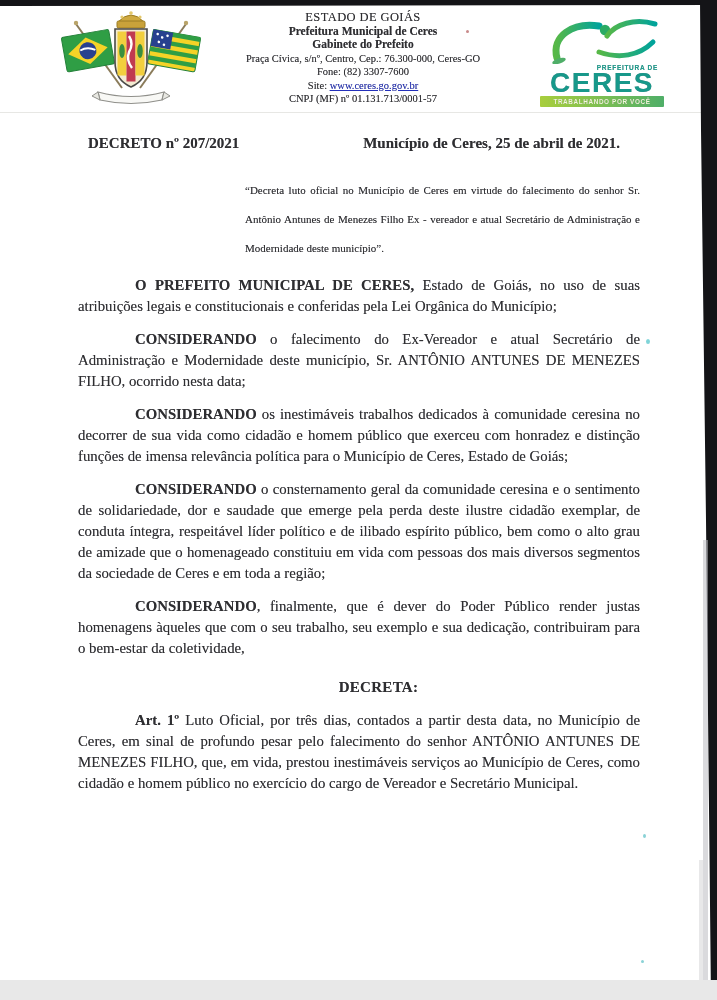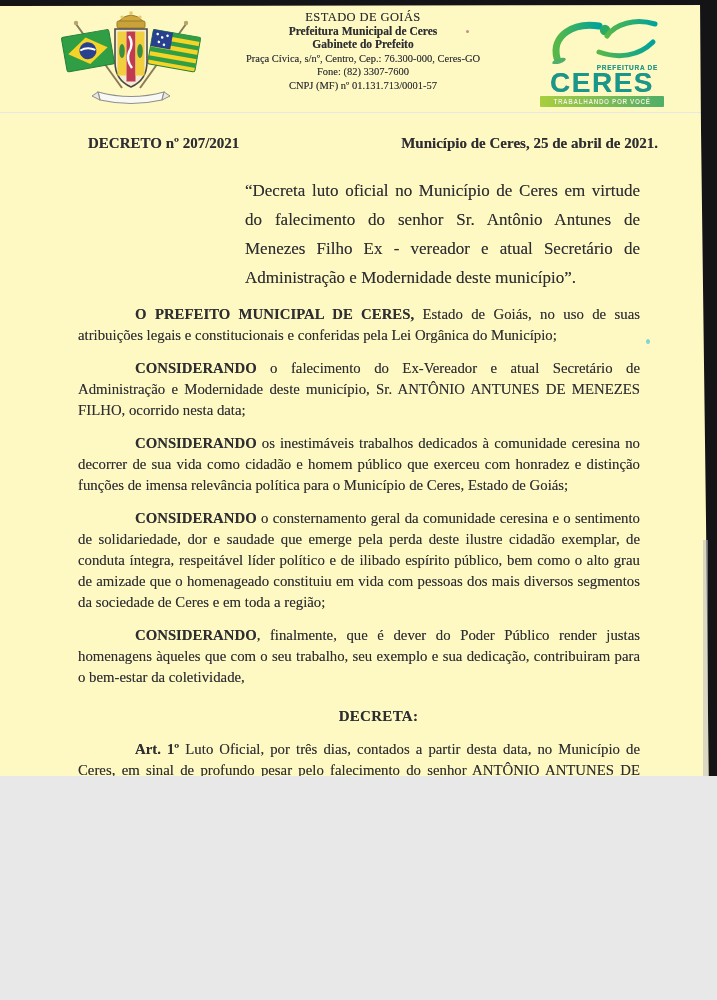--- a/index.html
+++ b/index.html
@@ -1,42 +1,42 @@
 <!DOCTYPE html>
 <html lang="pt-BR"><head>
 <meta charset="utf-8">
 <style>
   html,body{margin:0;padding:0;background:#e8e8e8;}
   .page{
-    position:relative;width:717px;height:776px;overflow:hidden;
-    background:#fef9c3;
+    position:relative;width:717px;height:980px;overflow:hidden;
+    background:#ffffff;
     font-family:"Liberation Serif","DejaVu Serif",serif;
     color:#2e2e31;
     text-shadow:0 0 .5px rgba(70,70,78,.55);
   }
   
   .letterhead{position:relative;height:112px;border-bottom:1px solid #e7e7e4;}
   .coat{position:absolute;left:56px;top:6px;}
   .org-block{position:absolute;left:196px;top:11px;width:334px;text-align:center;line-height:13.5px;}
   .org-state{font-size:12.5px;letter-spacing:.4px;}
   .org-entity,.org-office{font-weight:bold;font-size:11.5px;}
   .org-address,.org-phone,.org-site,.org-cnpj{font-size:10.5px;}
   .org-site a{color:#2330bb;text-decoration:underline;cursor:pointer;}
   .ceres-logo{position:absolute;left:540px;top:18px;width:124px;text-align:center;
     font-family:"Liberation Sans","DejaVu Sans",sans-serif;}
   .logo-small{font-size:6.5px;font-weight:bold;color:#1d9e8e;text-align:right;
     letter-spacing:.7px;margin:-4px 6px -1px 0;}
   .logo-name{font-weight:bold;font-size:28px;line-height:25px;color:#17988a;letter-spacing:1.5px;}
   .logo-tagline{background:linear-gradient(90deg,#a8ce3d,#4fae68);color:#f2f9da;
     font-size:6.4px;font-weight:bold;letter-spacing:.6px;padding:2px 1px;margin-top:1px;border-radius:1px;}
   
-  .title-row{display:flex;align-items:baseline;margin-top:22px;padding:0 39px 0 88px;
+  .title-row{display:flex;align-items:baseline;margin-top:22px;padding:0 77px 0 88px;
     font-weight:bold;font-size:15px;}
   .place-date{margin-left:auto;margin-right:20px;}
-  .quote{margin:24px 77px 0 245px;text-align:justify;line-height:29px;font-size:17px;}
+  .quote{margin:24px 77px 0 245px;text-align:justify;line-height:29px;font-size:11px;}
   .body-par{margin:12px 77px 0 78px;text-align:justify;text-indent:57px;
     line-height:21px;font-size:14.8px;}
   .decreta{margin-top:20px;text-align:center;font-weight:bold;font-size:15px;letter-spacing:.3px;padding-left:40px;}
   .article{margin-top:14px;}
   
   .scan-edges{position:absolute;inset:0;pointer-events:none;z-index:6;}
   .speck{position:absolute;border-radius:50%;z-index:5;}
   .speck.c1{left:646px;top:339px;width:4px;height:5px;background:#7fd4d8;}
   .speck.c2{left:643px;top:834px;width:3px;height:4px;background:#8ad2d6;}
   .speck.c3{left:641px;top:960px;width:3px;height:3px;background:#8ad2d6;}
@@ -103,20 +103,21 @@
         <path d="M108,86 L114,90 L106,94 Z" fill="#e8e8e2" stroke="#8f8f8a" stroke-width="1"></path>
       </g>
     </svg>
 
     <div class="org-block">
       <div class="org-state">ESTADO DE GOIÁS</div>
       <div class="org-entity">Prefeitura Municipal de Ceres</div>
       <div class="org-office">Gabinete do Prefeito</div>
       <div class="org-address">Praça Cívica, s/nº, Centro, Cep.: 76.300-000, Ceres-GO</div>
       <div class="org-phone">Fone: (82) 3307-7600</div>
+      <div class="org-site"><span>Site:</span> <a>www.ceres.go.gov.br</a></div>
       <div class="org-cnpj">CNPJ (MF) nº 01.131.713/0001-57</div>
     </div>
 
     <div class="ceres-logo">
       <svg width="118" height="46" viewBox="0 0 118 46">
         <defs>
           <linearGradient id="g1" x1="0" y1="0" x2="1" y2="0">
             <stop offset="0" stop-color="#57b847"></stop>
               <stop offset="1" stop-color="#00a39b"></stop>
           </linearGradient>

